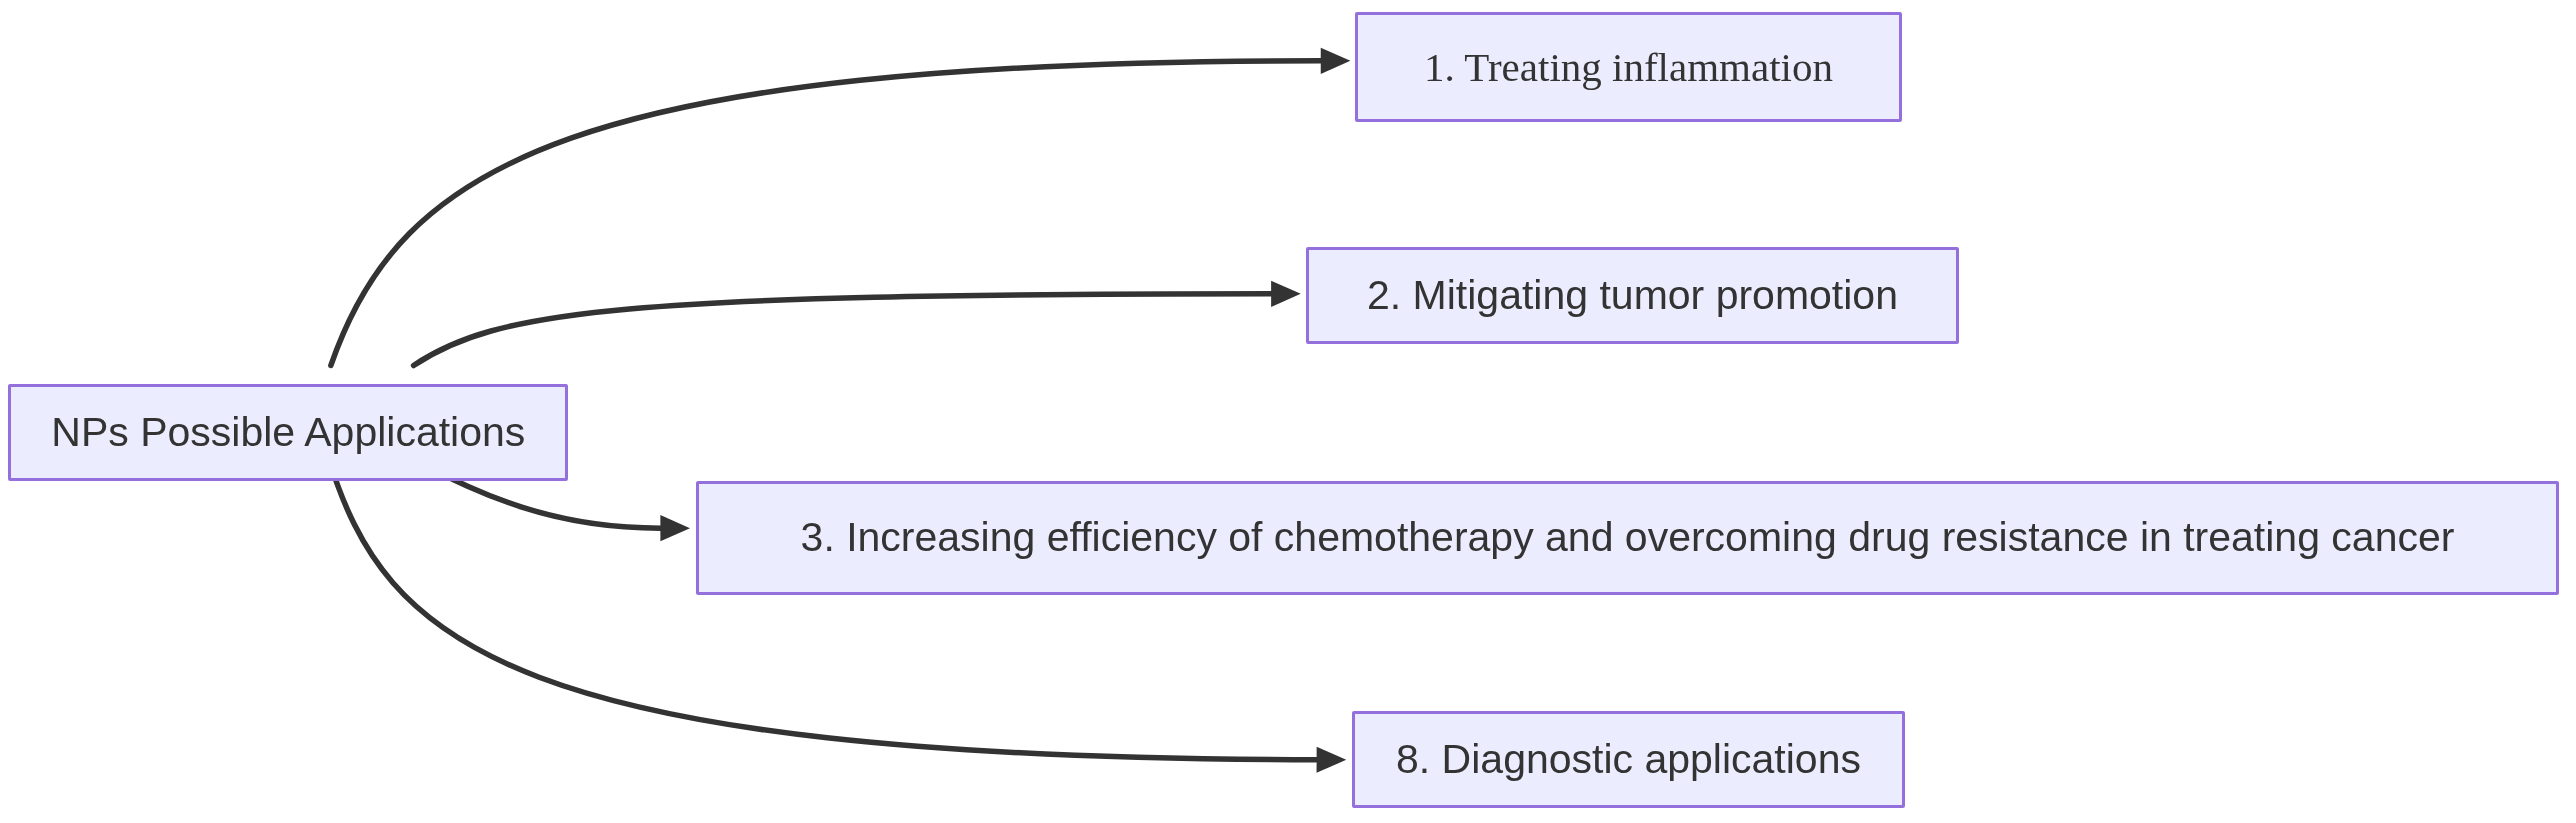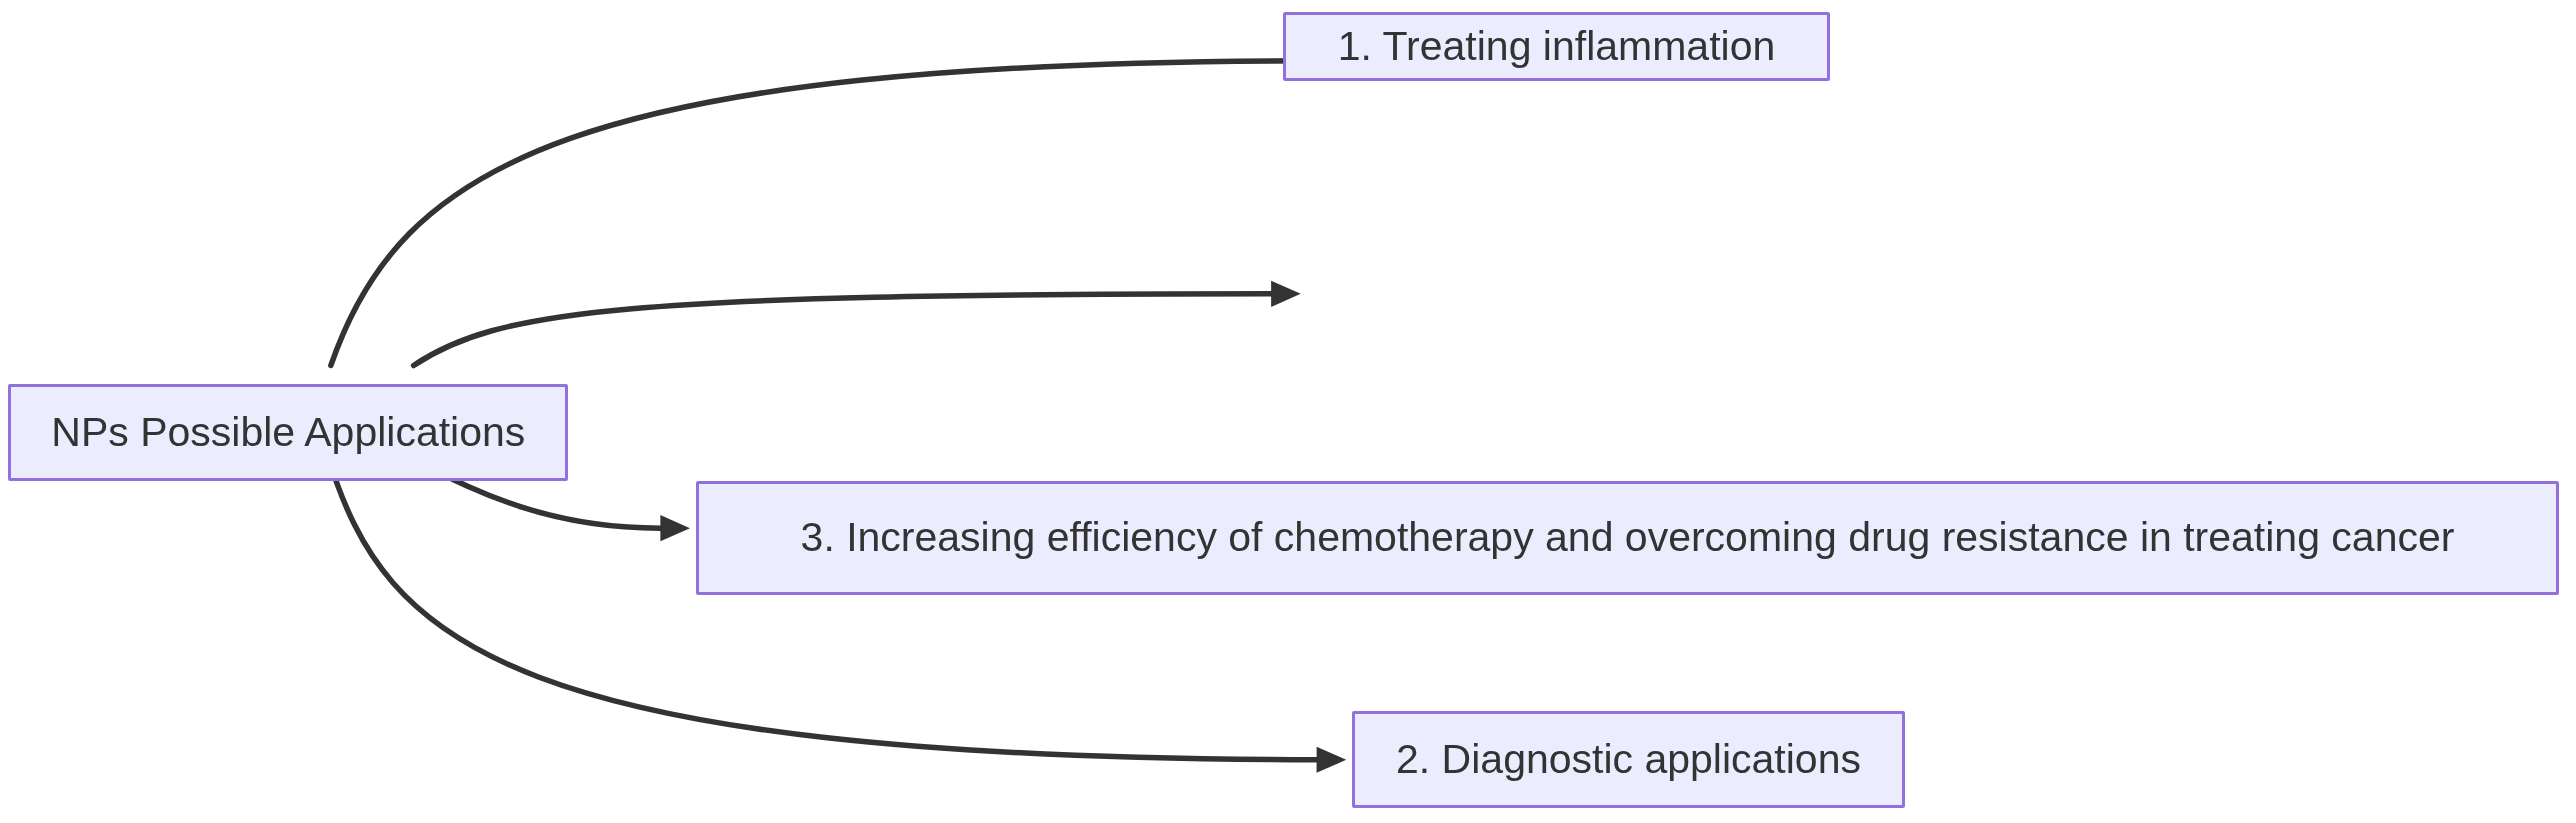--- a/index.html
+++ b/index.html
@@ -62,27 +62,30 @@
     <path class="edge" d="M 480 530 C 580 240, 830 88, 1916 88" marker-end="url(#arrowhead)"></path>
     <path class="edge" d="M 600 530 C 720 450, 900 426, 1844 426" marker-end="url(#arrowhead)"></path>
     <path class="edge" d="M 597 666 C 690 712, 792 766, 958 766" marker-end="url(#arrowhead)"></path>
     <path class="edge" d="M 477 666 C 560 930, 730 1100, 1910 1102" marker-end="url(#arrowhead)"></path>
   </svg>
 
   <div class="node" style="left:8.3px; top:384px; width:560px; height:97px;">
     <span>NPs Possible Applications</span>
   </div>
 
-  <div class="node" style="left:1283px; top:12.4px; width:547px; height:69px;">
+  <div class="node" style="left:1355px; top:12.4px; width:547px; height:110px;font-family:Liberation Serif, serif;">
     <span>1. Treating inflammation</span>
   </div>
 
+  <div class="node" style="left:1306px; top:247px; width:653px; height:97px;">
+    <span>2. Mitigating tumor promotion</span>
+  </div>
 
   <div class="node" style="left:696px; top:481px; width:1863px; height:114px;">
     <span>3. Increasing efficiency of chemotherapy and overcoming drug resistance in treating cancer</span>
   </div>
 
   <div class="node" style="left:1352px; top:711px; width:553px; height:97px;">
-    <span>2. Diagnostic applications</span>
+    <span>8. Diagnostic applications</span>
   </div>
 
 </div>
 
 
 </body></html>

